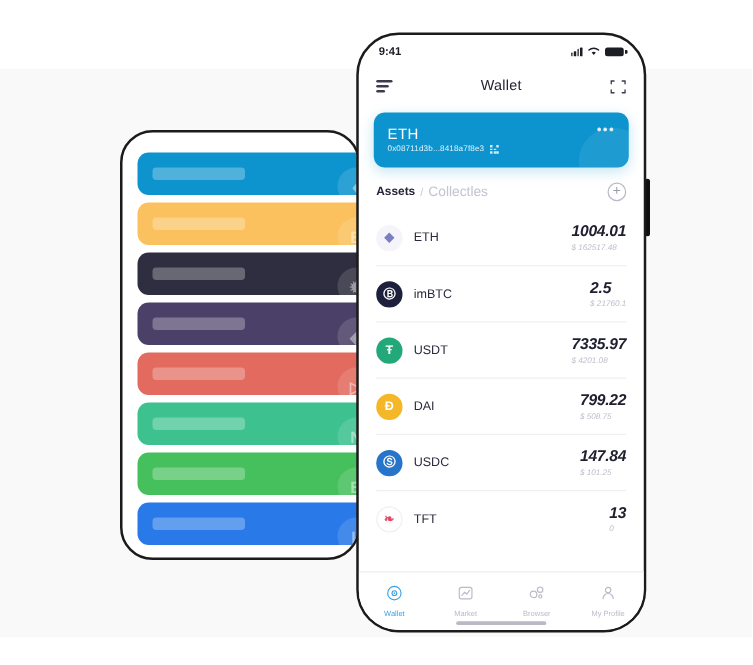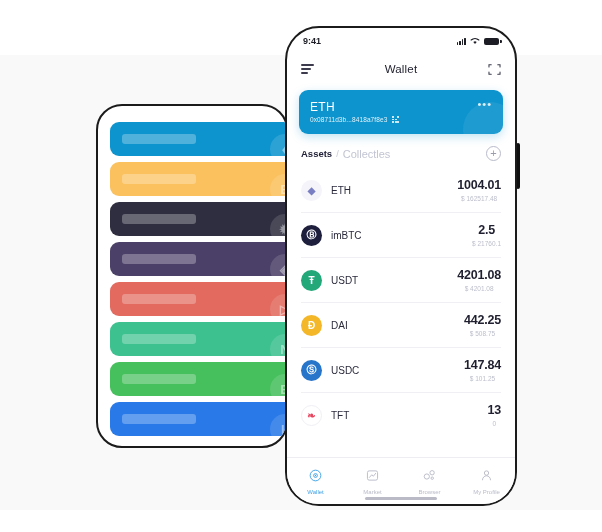--- a/index.html
+++ b/index.html
@@ -206,21 +206,21 @@
   }
   .asset-row:last-child { border-bottom: none; }
   .a-icon {
     width: 21px; height: 21px; border-radius: 50%;
     display:flex;align-items:center;justify-content:center;
     font-size: 10px; font-weight: bold; color:#fff;
     flex: none;
     box-sizing: border-box;
   }
   .a-name { font-size: 10px; color:#2a2a3c; margin-left: 9px; }
-  .a-right { margin-left:auto; text-align:center; }
+  .a-right { margin-left:auto; text-align:left;font-style:italic; }
   .a-amt { font-size: 12.5px; font-weight: bold; color:#1f1f30; line-height:1.15; letter-spacing:-.2px;}
   .a-val { font-size: 6.5px; color:#bcbecb; margin-top:2px;}
 
   
   .tabbar {
     position:absolute; left:0; right:0; bottom:0;
     height: 46px;
     background:#fff;
     border-top: 1px solid #eeeef2;
     display:flex;
@@ -360,29 +360,29 @@
           <span class="a-name">imBTC</span>
           <span class="a-right">
             <span class="a-amt" style="display:block">2.5</span>
             <span class="a-val" style="display:block">$ 21760.1</span>
           </span>
         </div>
         <div class="asset-row">
           <span class="a-icon" style="background:#23a87a;color:#ffffff;">Ŧ</span>
           <span class="a-name">USDT</span>
           <span class="a-right">
-            <span class="a-amt" style="display:block">4201.08</span>
+            <span class="a-amt" style="display:block">7335.97</span>
             <span class="a-val" style="display:block">$ 4201.08</span>
           </span>
         </div>
         <div class="asset-row">
           <span class="a-icon" style="background:#f4b728;color:#ffffff;">Ð</span>
           <span class="a-name">DAI</span>
           <span class="a-right">
-            <span class="a-amt" style="display:block">442.25</span>
+            <span class="a-amt" style="display:block">799.22</span>
             <span class="a-val" style="display:block">$ 508.75</span>
           </span>
         </div>
         <div class="asset-row">
           <span class="a-icon" style="background:#2775ca;color:#ffffff;">Ⓢ</span>
           <span class="a-name">USDC</span>
           <span class="a-right">
             <span class="a-amt" style="display:block">147.84</span>
             <span class="a-val" style="display:block">$ 101.25</span>
           </span>

